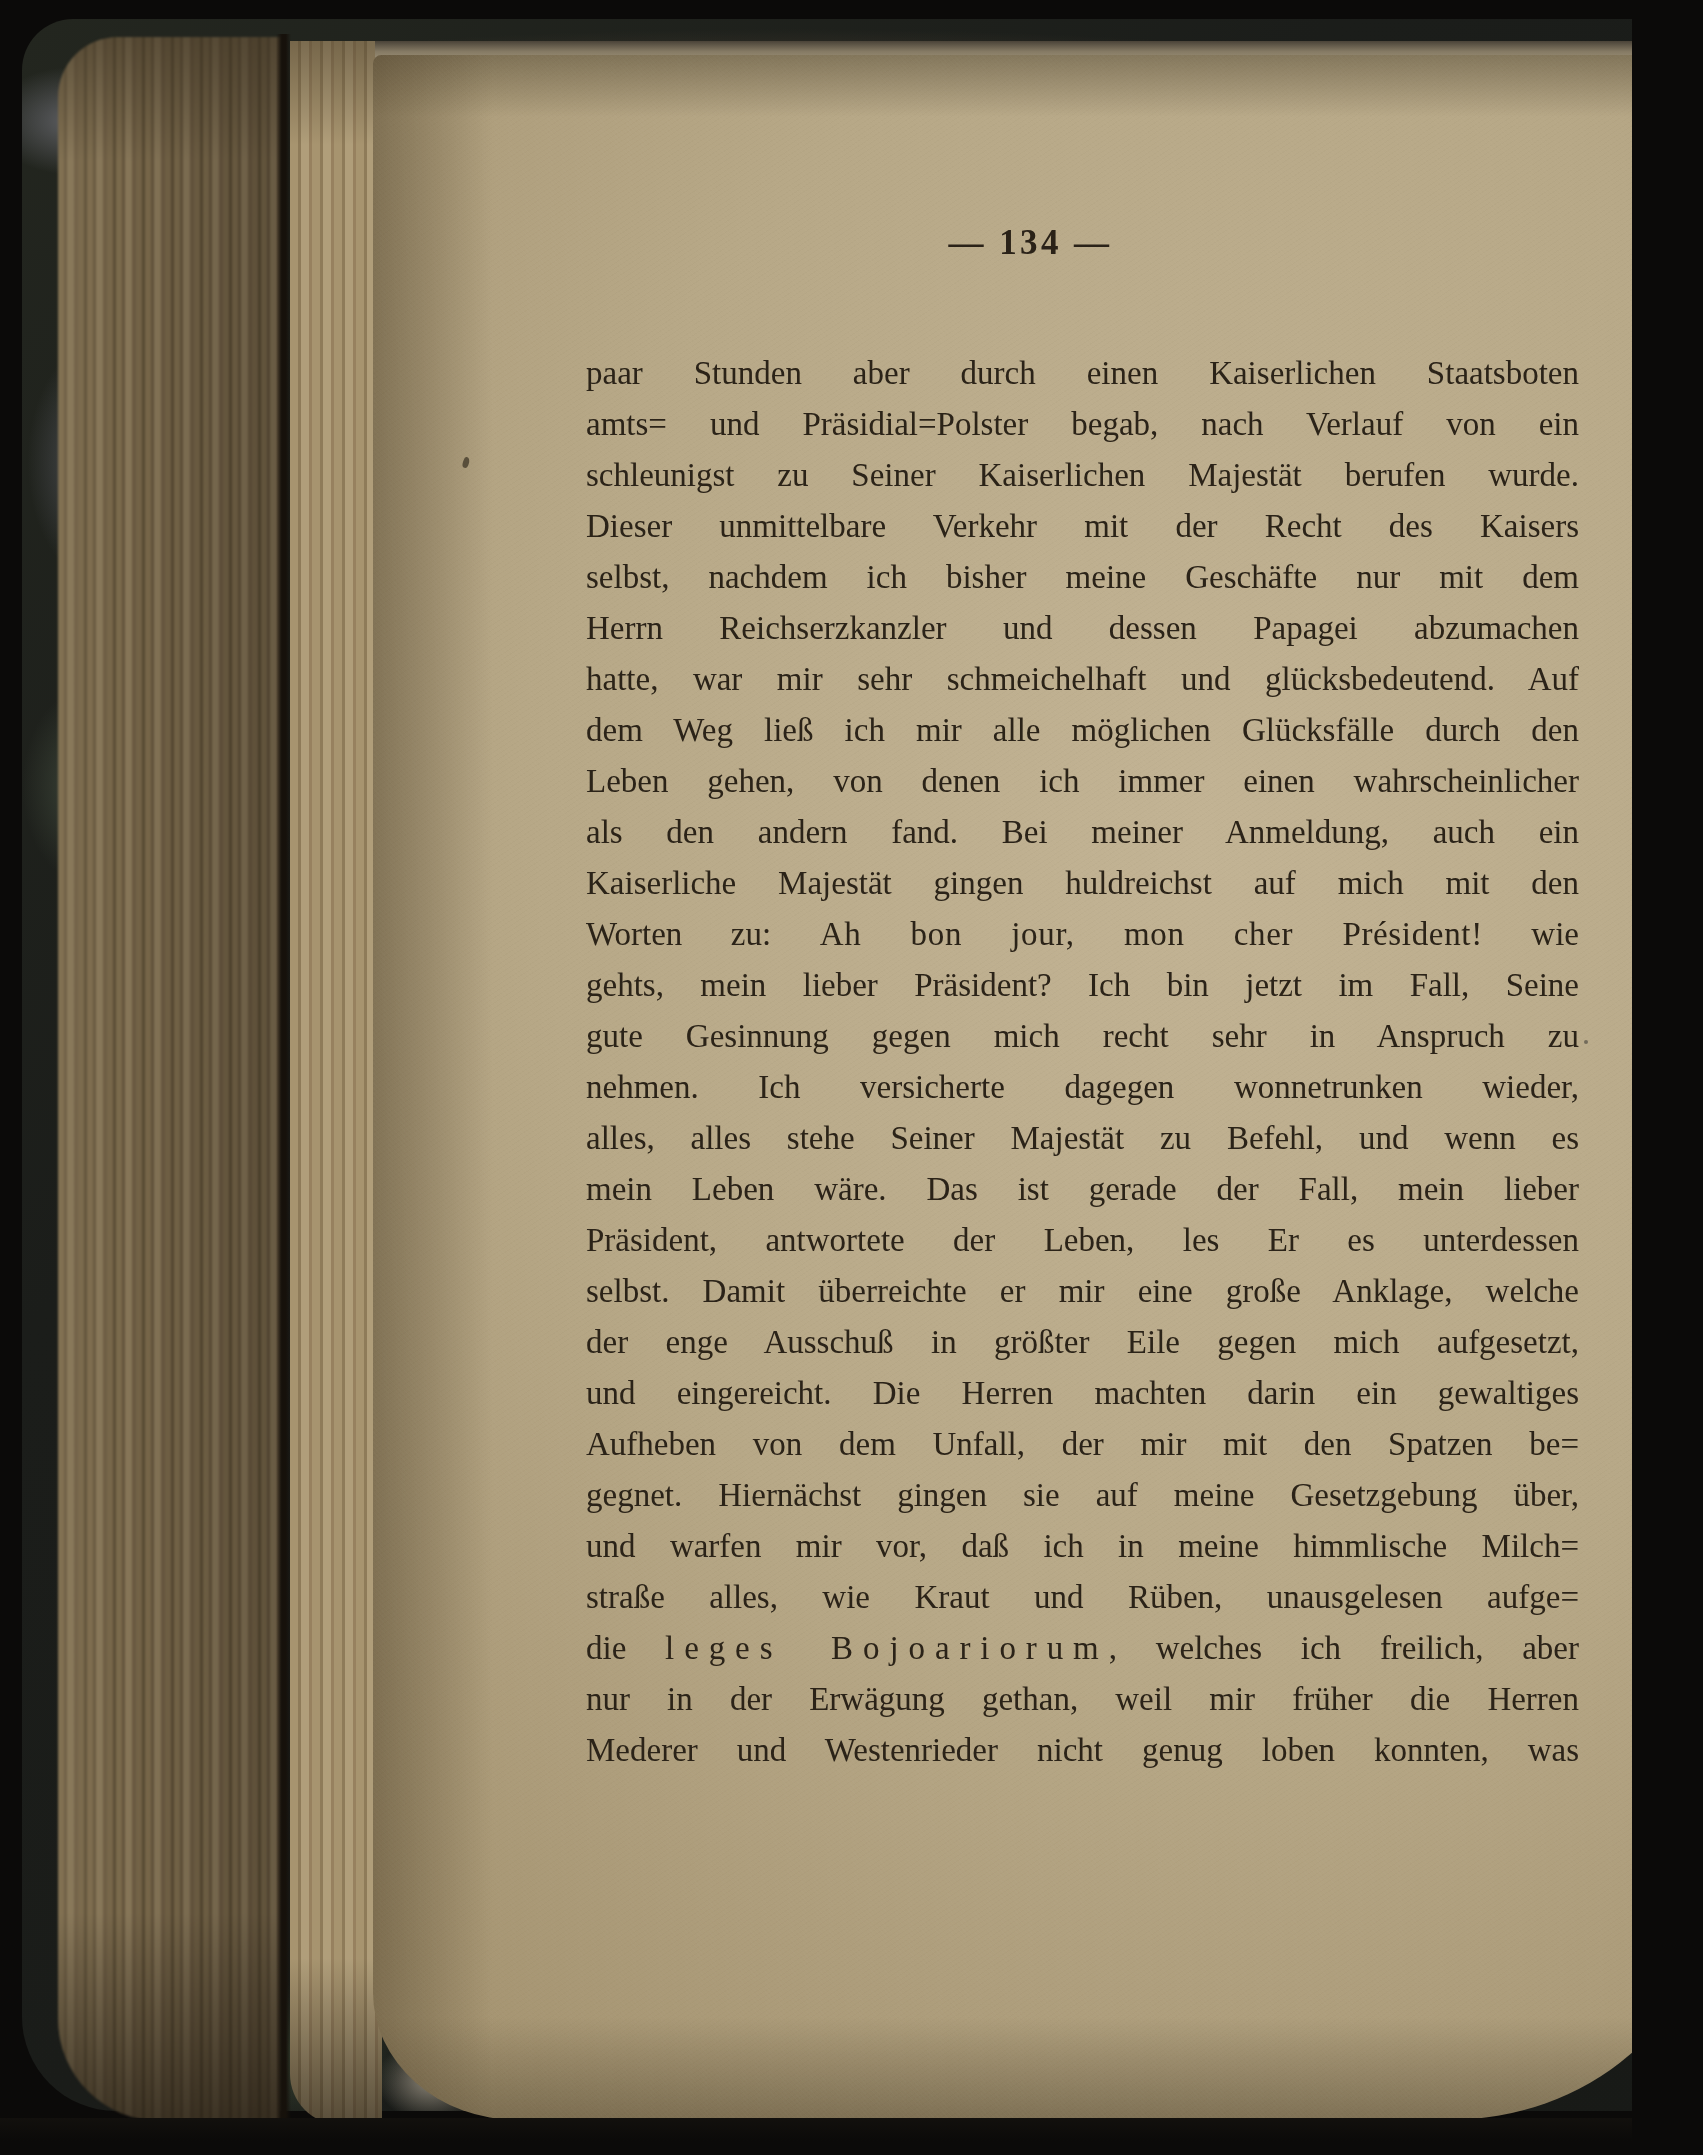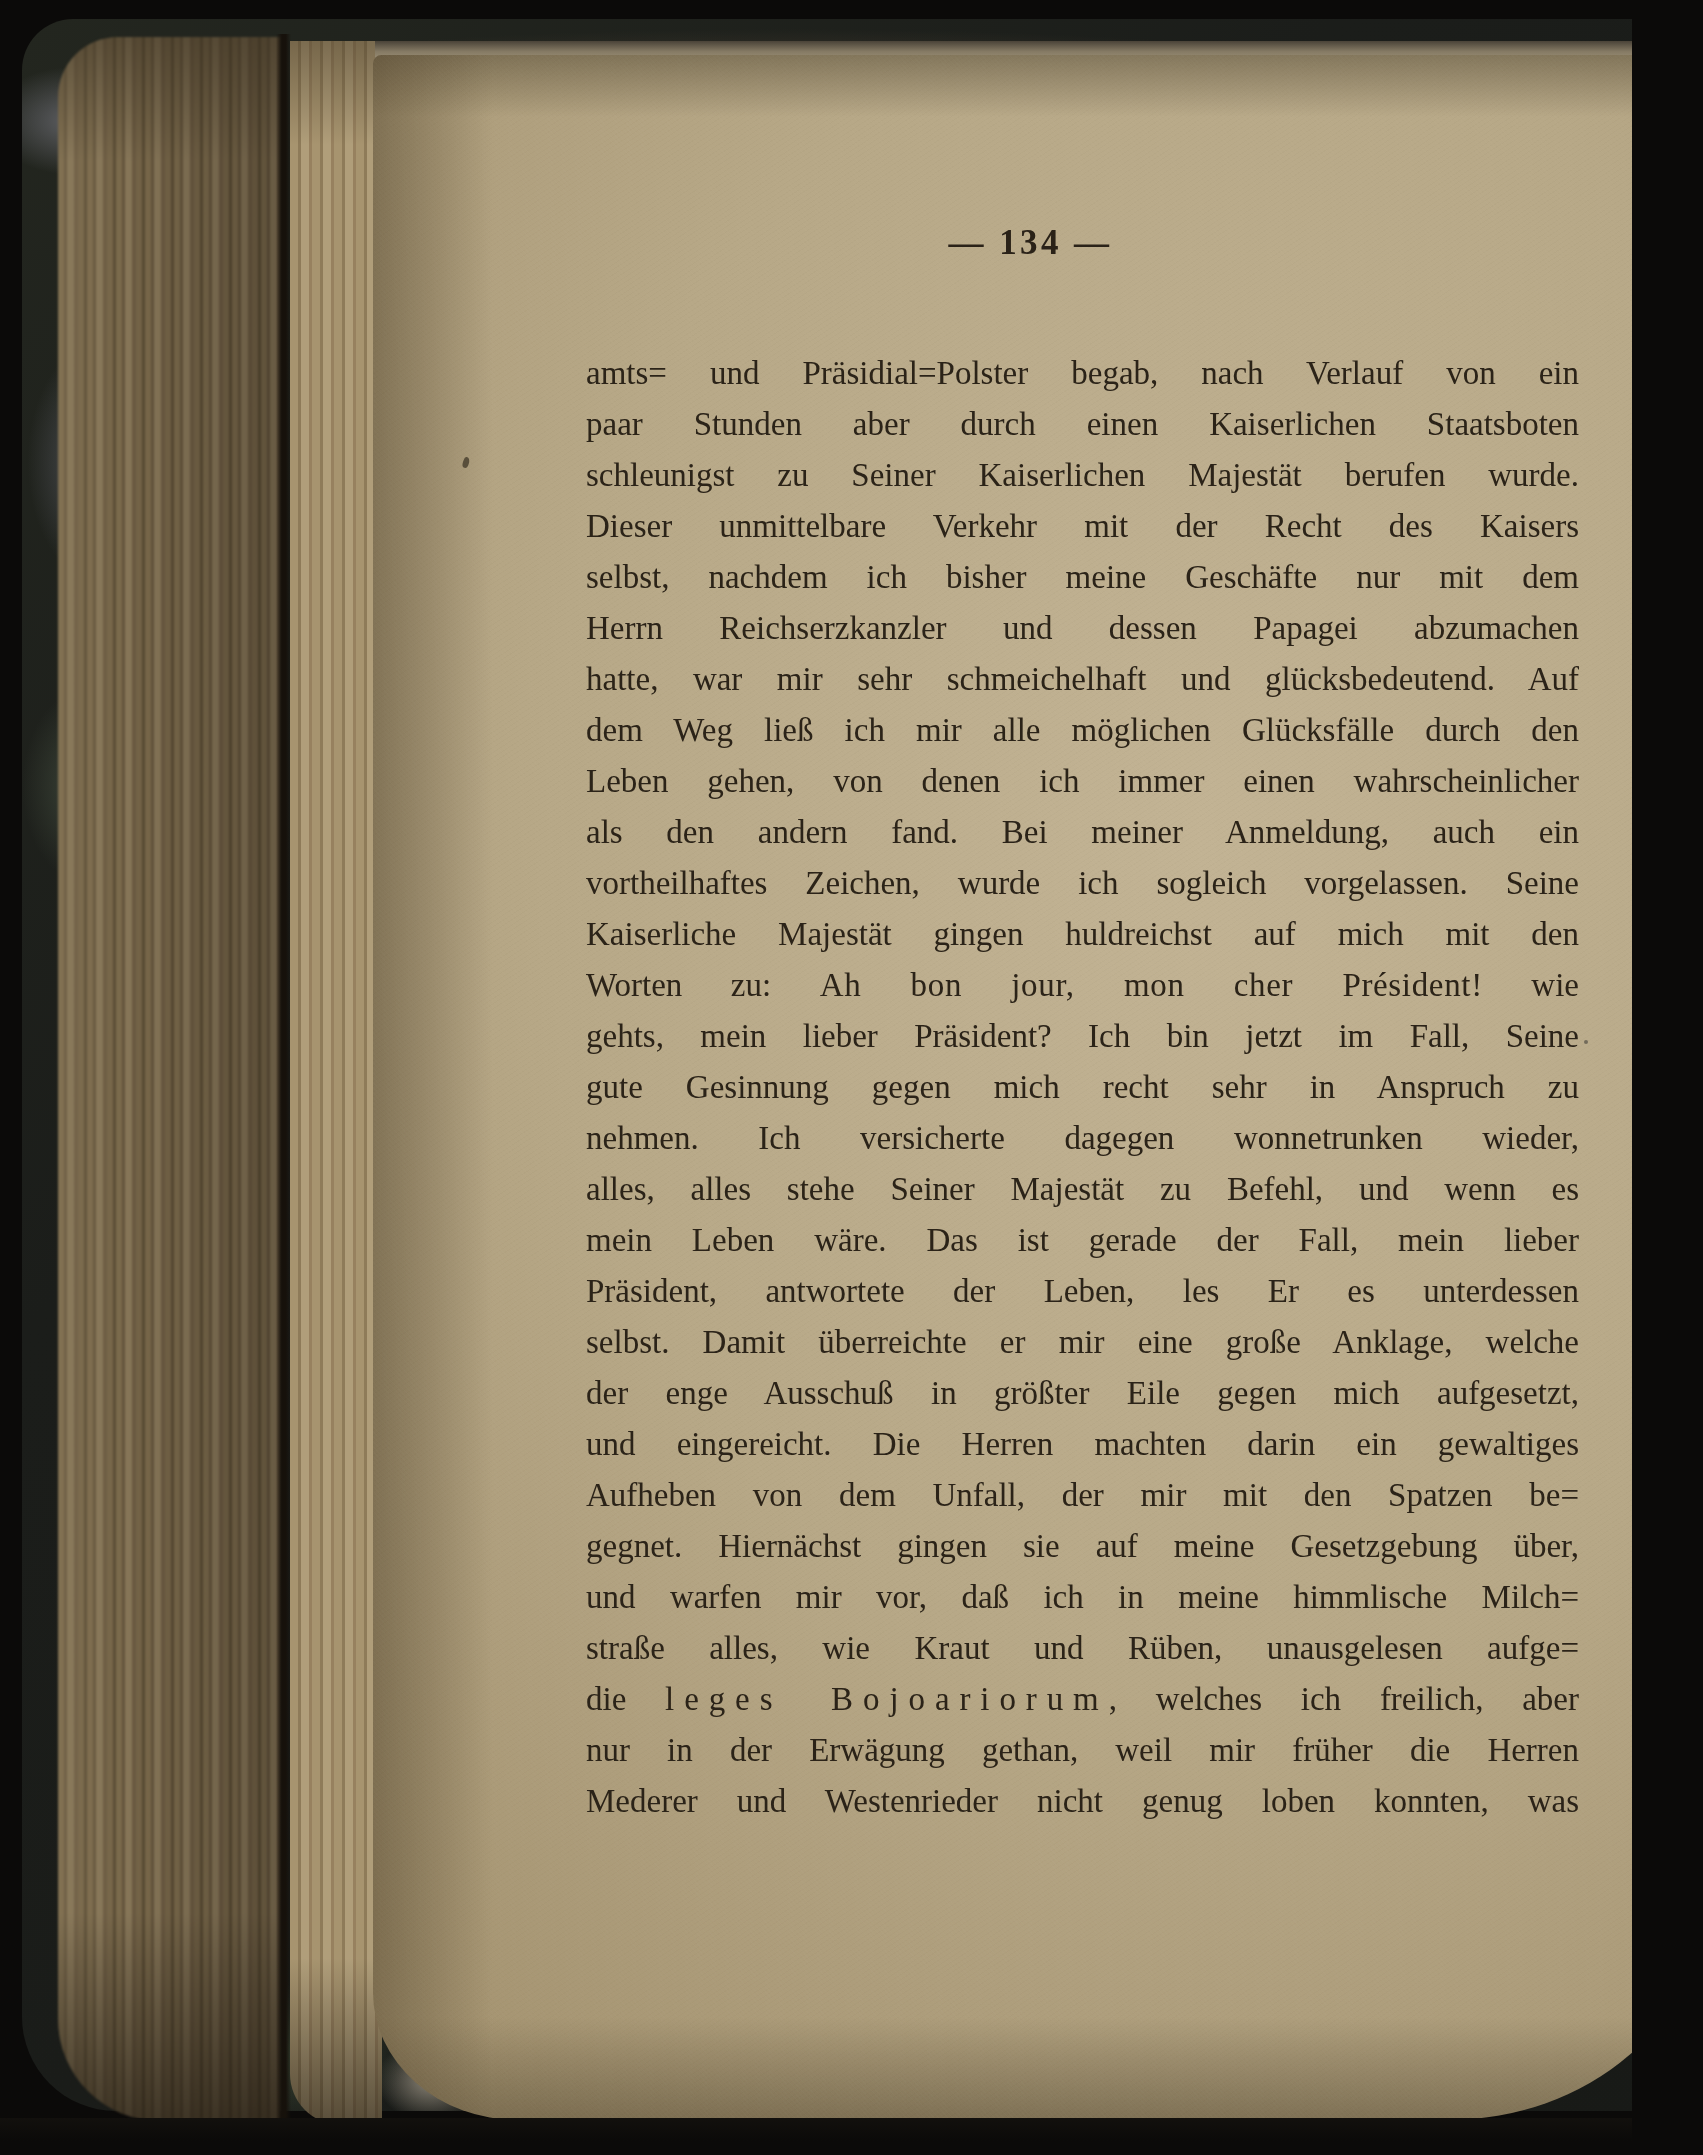--- a/index.html
+++ b/index.html
@@ -89,31 +89,30 @@
   <div class="pages-top-edge"></div>
 
   <div class="page">
     <div class="grain"></div>
 
   </div>
 
   <div class="pagenum">— 134 —</div>
 
   <div class="textblock">
+    <div class="line">paar Stunden aber durch einen Kaiserlichen Staatsboten</div>
     <div class="line">amts= und Präsidial=Polster begab, nach Verlauf von ein</div>
-    <div class="line">paar Stunden aber durch einen Kaiserlichen Staatsboten</div>
     <div class="line">schleunigst zu Seiner Kaiserlichen Majestät berufen wurde.</div>
     <div class="line">Dieser unmittelbare Verkehr mit der Recht des Kaisers</div>
     <div class="line">selbst, nachdem ich bisher meine Geschäfte nur mit dem</div>
     <div class="line">Herrn Reichserzkanzler und dessen Papagei abzumachen</div>
     <div class="line">hatte, war mir sehr schmeichelhaft und glücksbedeutend. Auf</div>
     <div class="line">dem Weg ließ ich mir alle möglichen Glücksfälle durch den</div>
     <div class="line">Leben gehen, von denen ich immer einen wahrscheinlicher</div>
     <div class="line">als den andern fand. Bei meiner Anmeldung, auch ein</div>
-    <div class="line">vortheilhaftes Zeichen, wurde ich sogleich vorgelassen. Seine</div>
     <div class="line">Kaiserliche Majestät gingen huldreichst auf mich mit den</div>
     <div class="line"><span>Worten zu: </span><span class="antiqua">Ah bon jour, mon cher Président!</span><span> wie</span></div>
     <div class="line">gehts, mein lieber Präsident? Ich bin jetzt im Fall, Seine</div>
     <div class="line">gute Gesinnung gegen mich recht sehr in Anspruch zu</div>
     <div class="line">nehmen.  Ich versicherte dagegen wonnetrunken wieder,</div>
     <div class="line">alles, alles stehe Seiner Majestät zu Befehl, und wenn es</div>
     <div class="line">mein Leben wäre.  Das ist gerade der Fall, mein lieber</div>
     <div class="line">Präsident, antwortete der Leben, les Er es unterdessen</div>
     <div class="line">selbst. Damit überreichte er mir eine große Anklage, welche</div>
     <div class="line">der enge Ausschuß in größter Eile gegen mich aufgesetzt,</div>

